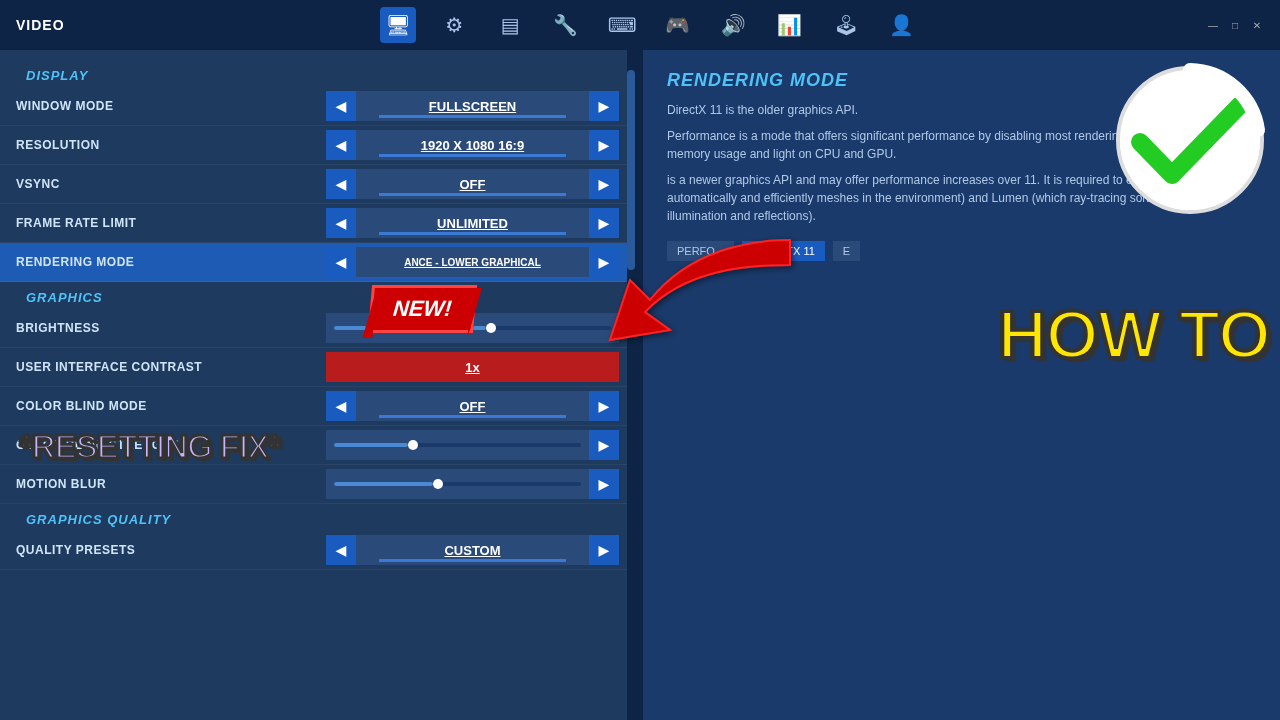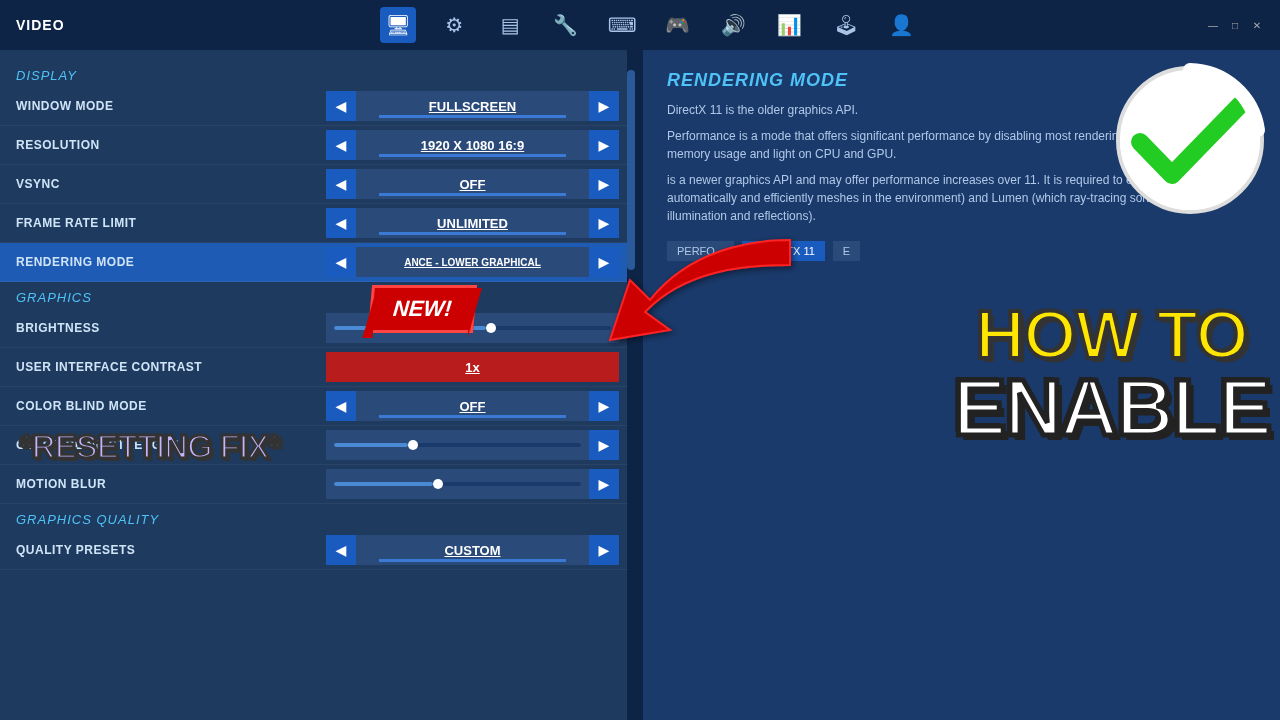--- a/index.html
+++ b/index.html
@@ -79,24 +79,25 @@
       width: 635px;
       background: #1e3a5f;
       padding: 10px 0;
       overflow-y: auto;
       position: relative;
     }
 
     .section-header {
       color: #4fc3f7;
       font-size: 13px;
-      font-weight: normal;
+      font-weight: bold;
       font-style: italic;
       padding: 8px 16px 4px;
       letter-spacing: 1px;
+      margin-left: 10px;
     }
 
     .setting-row {
       display: flex;
       align-items: center;
       padding: 4px 16px;
       min-height: 38px;
       border-bottom: 1px solid rgba(255,255,255,0.05);
     }
     .setting-row.highlighted {
@@ -549,18 +550,17 @@
     </defs>
 
     <path d="M 220 20 C 180 20, 120 30, 80 80 L 60 60 L 40 120 L 100 110 L 75 92 C 115 50, 175 45, 220 45 Z" fill="#cc0000" stroke="#ff2222" stroke-width="2" filter="url(#shadow)"></path>
   </svg>
 </div>
 
 <div class="new-badge">NEW!</div>
 
 <div class="how-to-overlay">
   <div class="how-to-line1">HOW TO</div>
-  <div class="how-to-line2">ENABLE</div>
 </div>
 
 <div class="resetting-fix">
   <div class="resetting-fix-text">*RESETTING FIX*</div>
 </div>
 
 </body></html>

